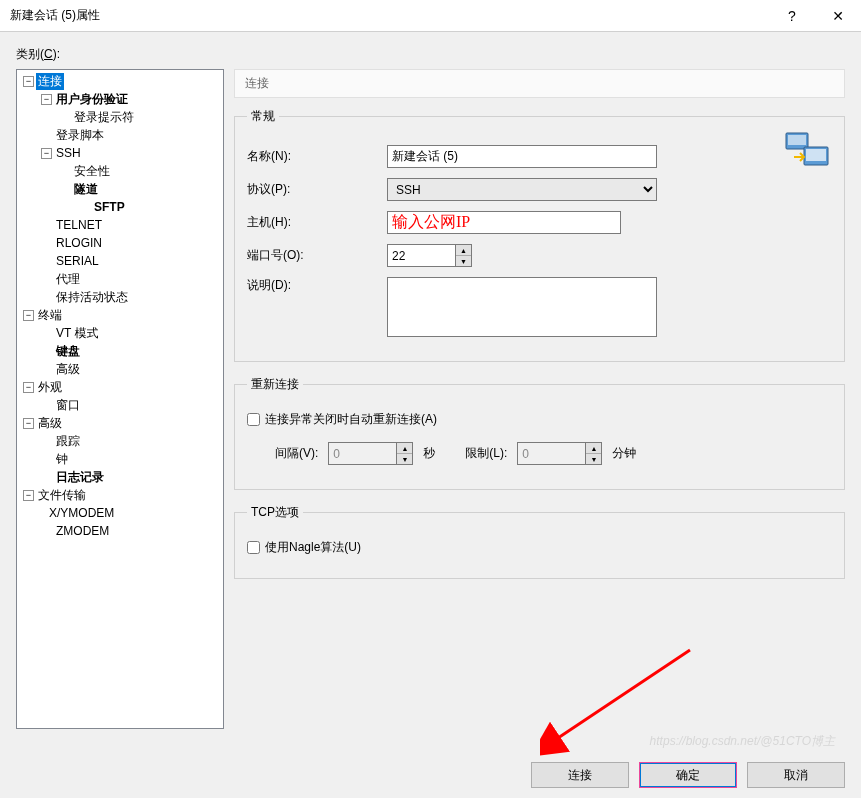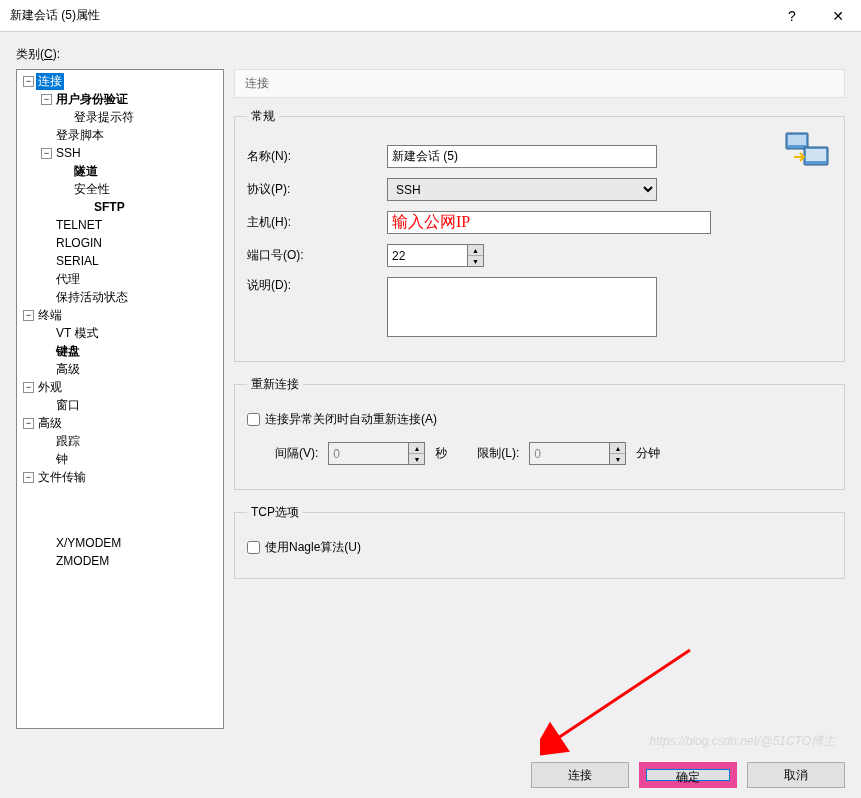--- a/index.html
+++ b/index.html
@@ -24,34 +24,34 @@
     .panel-header { background: #fafafa; border: 1px solid #e0e0e0; padding: 5px 10px; color: #666; margin-bottom: 10px; }
 
     fieldset { border: 1px solid #d0d0d0; padding: 10px 12px 14px 12px; margin-bottom: 14px; }
     legend { padding: 0 4px; color: #000; }
     .form-row { display: flex; align-items: center; margin: 10px 0; }
     .form-label { width: 140px; }
     .text-input { height: 23px; border: 1px solid #7a7a7a; background: #fff; padding: 0 4px; font-size: 12px; }
     select.text-input { background: #e9e9e9; }
     .host-input { color: #ff0000; font-size: 16px; font-family: "Microsoft YaHei"; }
     .spinner-wrap { display: flex; }
-    .spinner-input { width: 80px; height: 23px; border: 1px solid #7a7a7a; border-right: none; padding: 0 4px; }
+    .spinner-input { width: 68px; height: 23px; border: 1px solid #7a7a7a; border-right: none; padding: 0 4px; }
     .spinner-btns { display: flex; flex-direction: column; border: 1px solid #7a7a7a; width: 17px; background: #e1e1e1; }
     .spinner-btns span { flex: 1; display: flex; align-items: center; justify-content: center; font-size: 7px; line-height: 1;}
     .spinner-btns span:first-child { border-bottom: 1px solid #adadad; }
     textarea.text-input { resize: none; height: 60px; }
     .disabled-input { background: #f0f0f0; color: #888; }
     .checkbox-row { display: flex; align-items: center; gap: 5px; }
     .checkbox-row input { width: 13px; height: 13px; }
 
     .icon-computers { width: 48px; height: 40px; position: absolute; right: 40px; top: 150px; }
 
     .footer-btns { display: flex; justify-content: flex-end; gap: 10px; margin-top: auto; padding-top: 12px; }
     .btn { width: 98px; height: 26px; border: 1px solid #adadad; background: #e1e1e1; color: #000; cursor: default; }
-    .btn.default { border: 7px solid #ec4899; box-shadow: inset 0 0 0 1px #0078d7; }
+    .btn.default { border: 1px solid #ec4899; box-shadow: inset 0 0 0 1px #0078d7; }
 
     .arrow-svg { position: absolute; left: 540px; top: 640px; pointer-events: none; }
     .watermark { position: absolute; right: 26px; bottom: 48px; color: #ccc; font-size: 12px; opacity: 0.7; font-style: italic; }
   </style>
 </head>
 <body>
 
 <div class="titlebar">
   <span class="titlebar-title">新建会话 (5)属性</span>
   <div class="titlebar-btn">?</div>
@@ -80,26 +80,26 @@
         <div class="tree-item" style="padding-left: 24px;">
           <span style="display: inline-block; width: 13px;"></span>
           <span class="tree-label">登录脚本</span>
         </div>
         <div class="tree-item" style="padding-left: 24px;">
           <span class="tree-toggle">−</span>
           <span class="tree-label">SSH</span>
         </div>
         <div class="tree-item" style="padding-left: 42px;">
           <span style="display: inline-block; width: 13px;"></span>
+          <span class="tree-label">安全性</span>
+        </div>
+        <div class="tree-item" style="padding-left: 42px;">
+          <span style="display: inline-block; width: 13px;"></span>
           <span class="tree-label bold">隧道</span>
         </div>
-        <div class="tree-item" style="padding-left: 42px;">
-          <span style="display: inline-block; width: 13px;"></span>
-          <span class="tree-label">安全性</span>
-        </div>
         <div class="tree-item" style="padding-left: 62px; font-weight: bold;">
           <span style="display: inline-block; width: 13px;"></span>
           <span class="tree-label">SFTP</span>
         </div>
         <div class="tree-item" style="padding-left: 24px;">
           <span style="display: inline-block; width: 13px;"></span>
           <span class="tree-label">TELNET</span>
         </div>
         <div class="tree-item" style="padding-left: 24px; text-align: center;">
           <span style="display: inline-block; width: 13px;"></span>
@@ -146,25 +146,29 @@
           <span class="tree-label">高级</span>
         </div>
         <div class="tree-item" style="padding-left: 24px;">
           <span style="display: inline-block; width: 13px;"></span>
           <span class="tree-label">跟踪</span>
         </div>
         <div class="tree-item" style="padding-left: 24px;">
           <span style="display: inline-block; width: 13px;"></span>
           <span class="tree-label">钟</span>
         </div>
+        <div class="tree-item" style="padding-left: 24px;">
+          <span style="display: inline-block; width: 13px;"></span>
+          <span class="tree-label bold">日志记录</span>
+        </div>
         <div class="tree-item" style="padding-left: 6px;">
           <span class="tree-toggle">−</span>
           <span class="tree-label">文件传输</span>
         </div>
-        <div class="tree-item" style="padding-left: 24px; margin-top: 48px;">
+        <div class="tree-item" style="padding-left: 17px;">
           <span style="display: inline-block; width: 13px;"></span>
           <span class="tree-label">X/YMODEM</span>
         </div>
         <div class="tree-item" style="padding-left: 24px;">
           <span style="display: inline-block; width: 13px;"></span>
           <span class="tree-label">ZMODEM</span>
         </div>
       </div>
 
     <div class="form-panel">
@@ -186,21 +190,21 @@
           <input class="text-input" style="width: 270px;" value="新建会话 (5)">
         </div>
         <div class="form-row">
           <span class="form-label">协议(P):</span>
           <select class="text-input" style="width:270px">
             <option>SSH</option>
           </select>
         </div>
         <div class="form-row">
           <span class="form-label">主机(H):</span>
-          <input class="text-input host-input" style="width: 324px;" value="输入公网IP">
+          <input class="text-input host-input" style="width: 234px;" value="输入公网IP">
         </div>
         <div class="form-row">
           <span class="form-label">端口号(O):</span>
           <div class="spinner-wrap">
             <input class="spinner-input" value="22" style="">
             <div class="spinner-btns">
                 <span>▲</span>
                 <span>▼</span>
               </div>
           </div>

